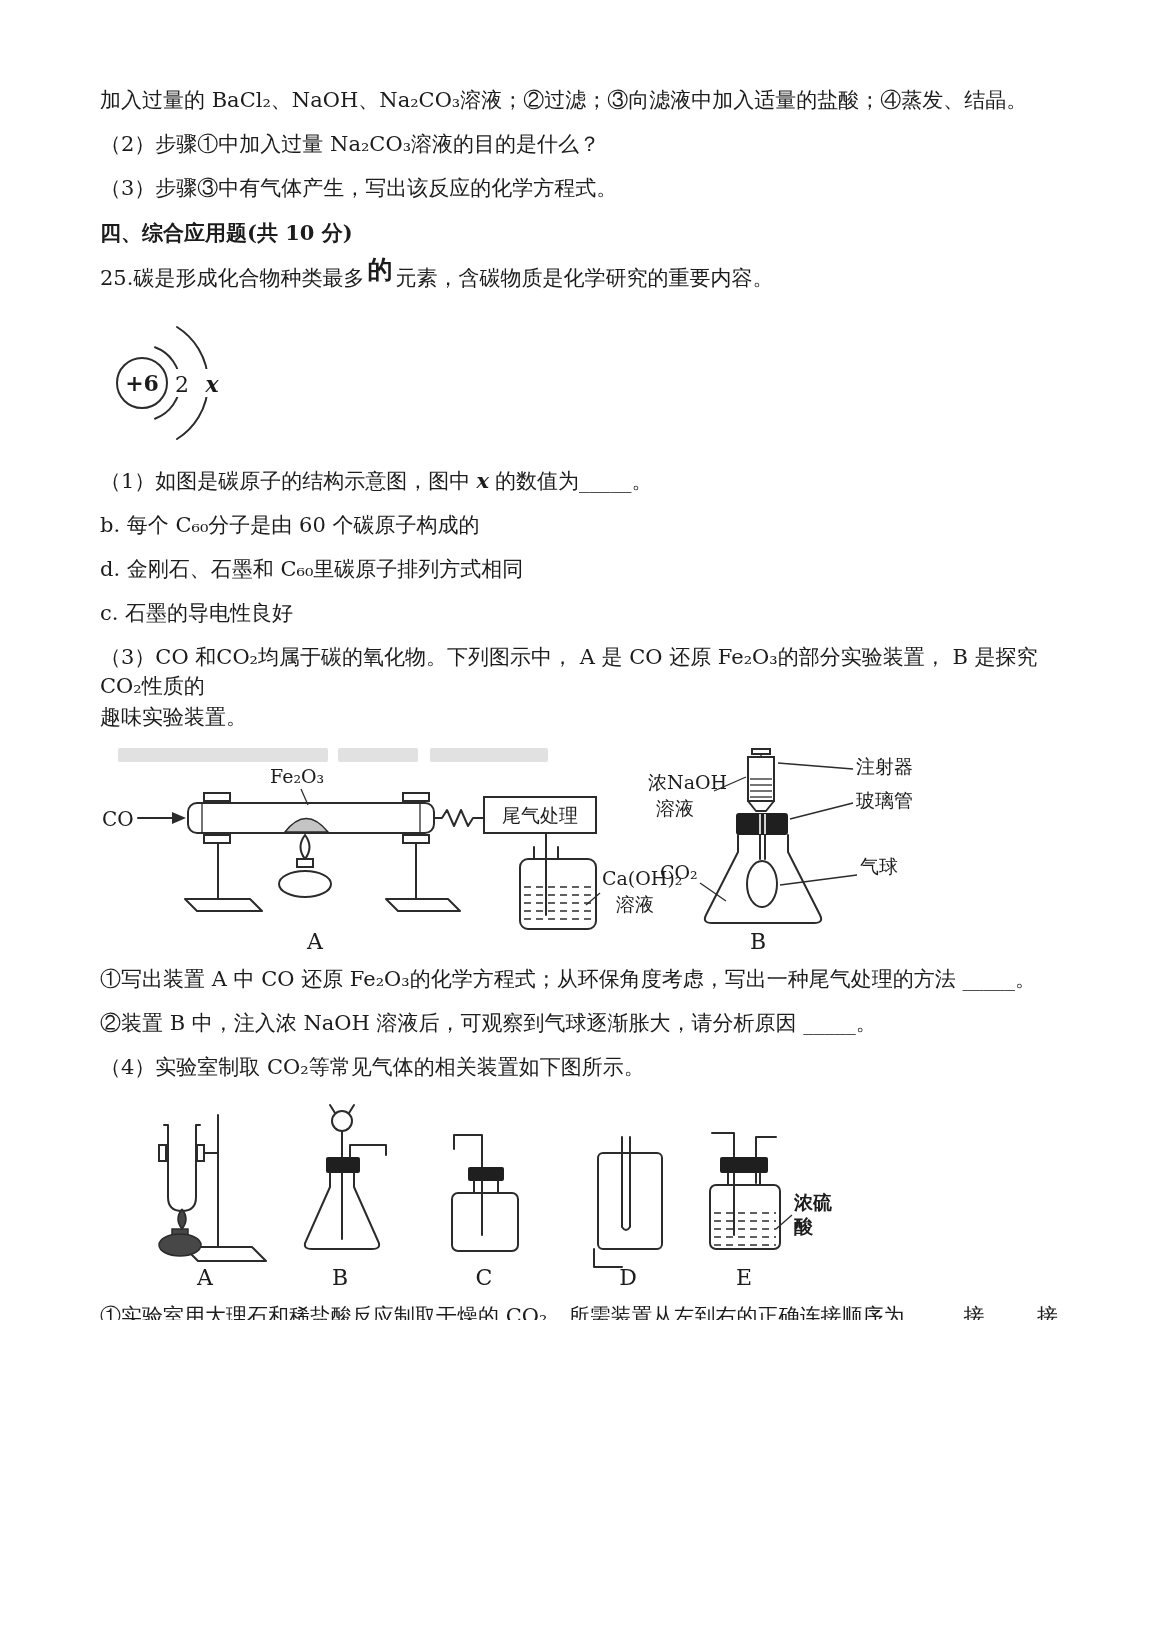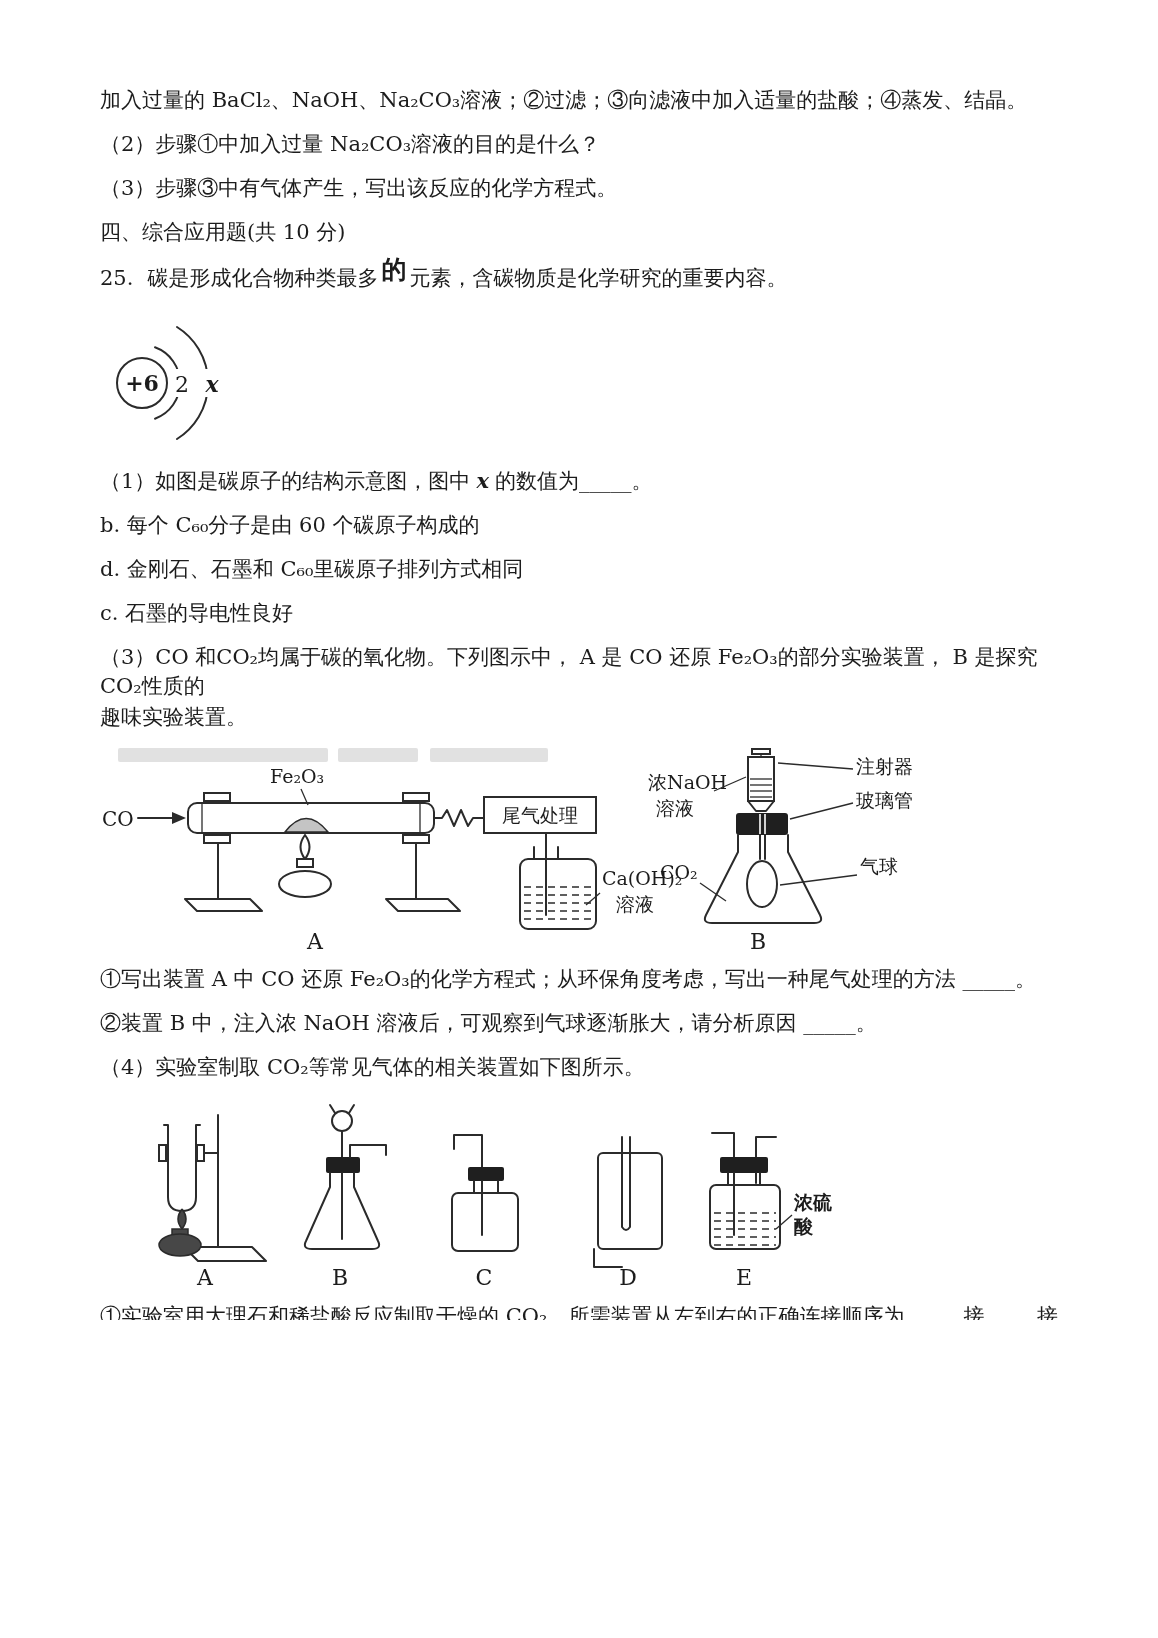--- a/index.html
+++ b/index.html
@@ -7,22 +7,22 @@
     position:relative;
     width:1158px; height:1320px;
     box-sizing:border-box;
     padding:86px 96px 0 100px;
     background:#ffffff;
     overflow:hidden;
     font-family:"DejaVu Serif","Liberation Serif",serif;
     color:#1c1c1c;
   }
   p { margin:0 0 15px 0; font-size:21px; line-height:29px; }
-  .heading { font-weight:normal; }
-  .num { margin-right:14px; }
+  .heading { font-weight:bold; }
+  .num { }
   .emph { font-weight:bold; font-size:25px; position:relative; top:-7px; margin:0 3px; font-family:"DejaVu Sans","Liberation Sans",sans-serif; }
   .var { font-weight:bold; font-style:italic; margin:0 6px; font-family:"DejaVu Serif",serif; }
   .fig { display:block; margin:4px 0 10px 0; }
   .fig-atom { margin:6px 0 8px 0; }
   svg text { font-family:"DejaVu Serif","Liberation Serif",serif; fill:#1c1c1c; }
   .ln { fill:none; stroke:#2b2b2b; stroke-width:2; stroke-linecap:round; stroke-linejoin:round; }
   .ln-thin { fill:none; stroke:#2b2b2b; stroke-width:1.3; }
   .ln-dash { fill:none; stroke:#2b2b2b; stroke-width:1.4; stroke-dasharray:7 5; }
   .wh { fill:#ffffff; stroke:#2b2b2b; stroke-width:2; }
   .blk { fill:#1f1f1f; stroke:none; }

